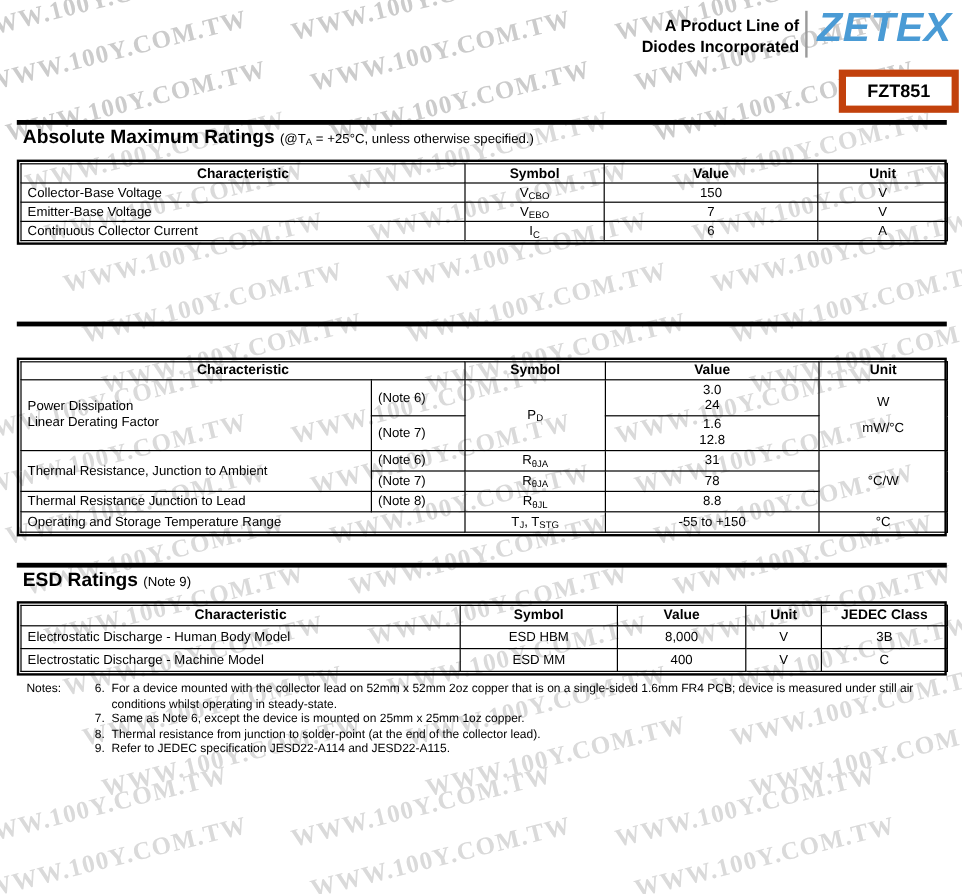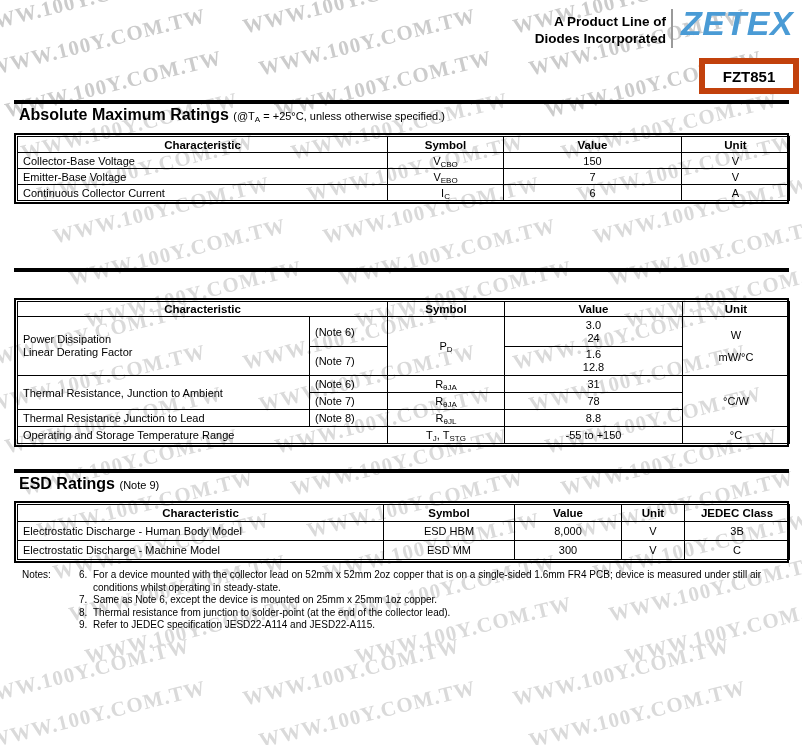--- a/index.html
+++ b/index.html
@@ -280,21 +280,21 @@
         <tr class="h19">
           <td class="char">Electrostatic Discharge - Human Body Model</td>
           <td>ESD HBM</td>
           <td>8,000</td>
           <td>V</td>
           <td>3B</td>
         </tr>
         <tr class="h19">
           <td class="char">Electrostatic Discharge - Machine Model</td>
           <td>ESD MM</td>
-          <td>300</td>
+          <td>400</td>
           <td>V</td>
           <td>C</td>
         </tr>
       </tbody>
         </table>
     </div>
 
     <div class="notes">
       <div class="notes-label">Notes:</div>
       <div class="notes-list">

